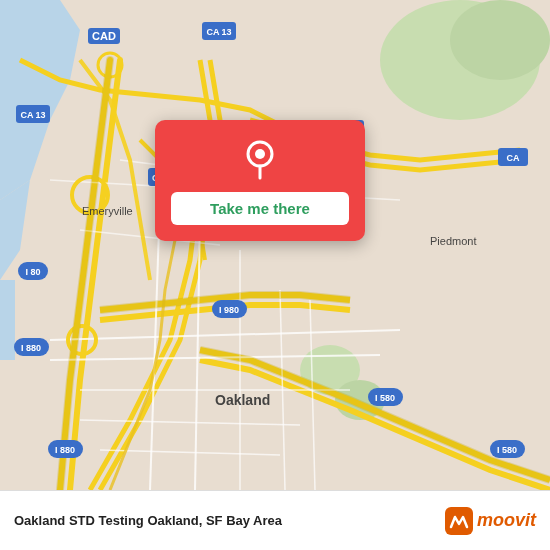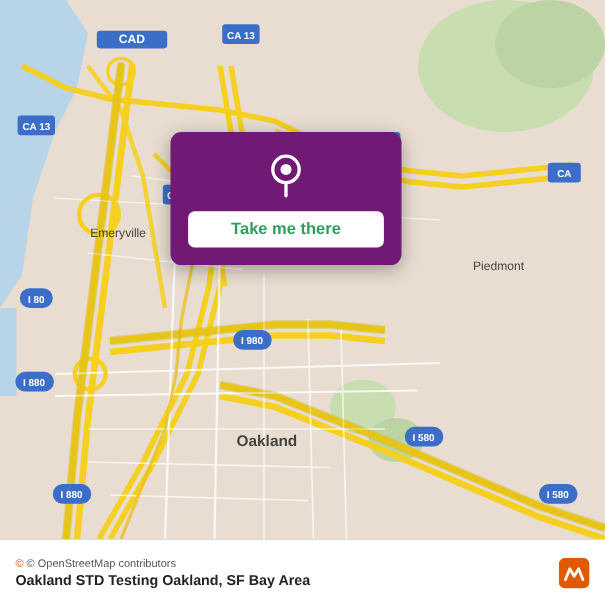--- a/index.html
+++ b/index.html
@@ -27,21 +27,21 @@
       position: absolute;
       top: 0; left: 0;
     }
 
     
     #popup-card {
       position: absolute;
       top: 120px;
       left: 155px;
       width: 210px;
-      background-color: #701a75;
+      background-color: #ef4444;
       border-radius: 10px;
       display: flex;
       flex-direction: column;
       align-items: center;
       padding: 18px 16px 16px;
       box-shadow: 0 4px 16px rgba(0,0,0,0.3);
       z-index: 10;
     }
 
     #location-pin-icon {
@@ -112,21 +112,21 @@
 
     
     #cad-badge {
       position: absolute;
       top: 28px;
       left: 88px;
       background: #3a6ec8;
       color: white;
       font-size: 11px;
       font-weight: bold;
-      padding: 2px 20px;
+      padding: 2px 4px;
       border-radius: 3px;
       z-index: 5;
     }
   </style>
 </head>
 <body>
 
 <div id="map-container">
 
   <svg id="map-svg" viewBox="0 0 550 490" xmlns="http://www.w3.org/2000/svg">
@@ -238,25 +238,22 @@
       <circle cx="22" cy="16" r="5" fill="white"></circle>
       <path d="M 22 28 L 22 40" stroke="white" stroke-width="3" stroke-linecap="round"></path>
     </svg>
 
     <button id="take-me-there-btn">Take me there</button>
   </div>
 </div>
 
 <div id="bottom-bar">
   <div id="bottom-left">
-    <div id="osm-attribution">
-      <span style="color:#e05a00;">©</span>
-      <span>© OpenStreetMap contributors</span>
-    </div>
     <div id="location-title">Oakland STD Testing Oakland, SF Bay Area</div>
   </div>
   <div id="moovit-logo">
     <svg id="moovit-icon" viewBox="0 0 28 28" xmlns="http://www.w3.org/2000/svg">
       <rect width="28" height="28" rx="6" fill="#e05a00"></rect>
       <path d="M 6 20 L 10 10 L 14 17 L 18 10 L 22 20" stroke="white" stroke-width="2.5" fill="none" stroke-linejoin="round" stroke-linecap="round"></path>
     </svg>
+    <span id="moovit-text">moovit</span>
   </div>
 </div>
 
 </body></html>

